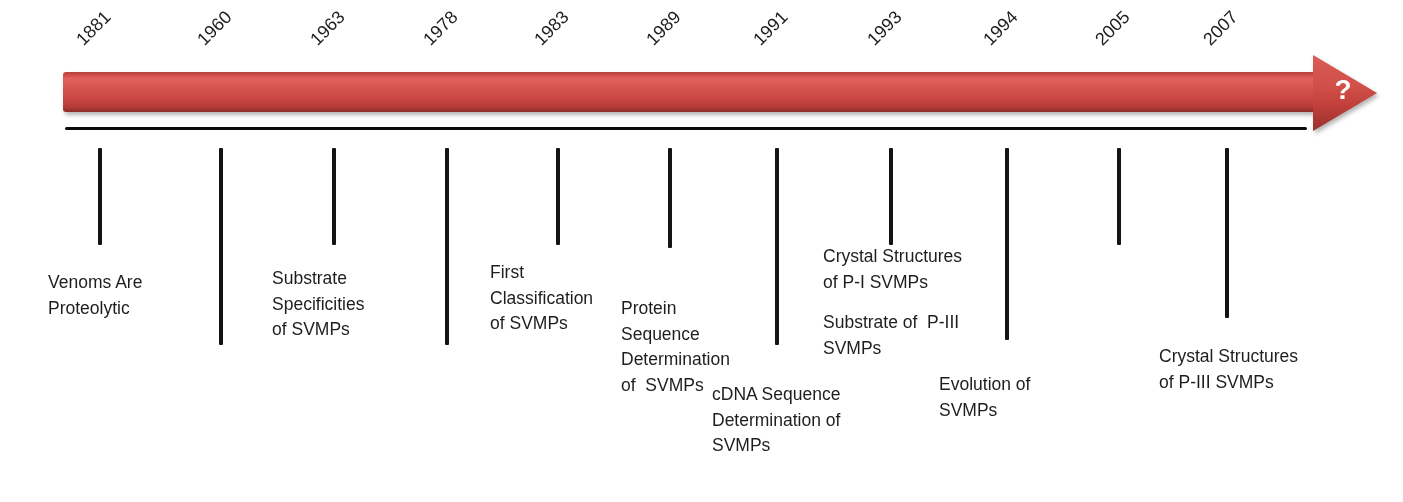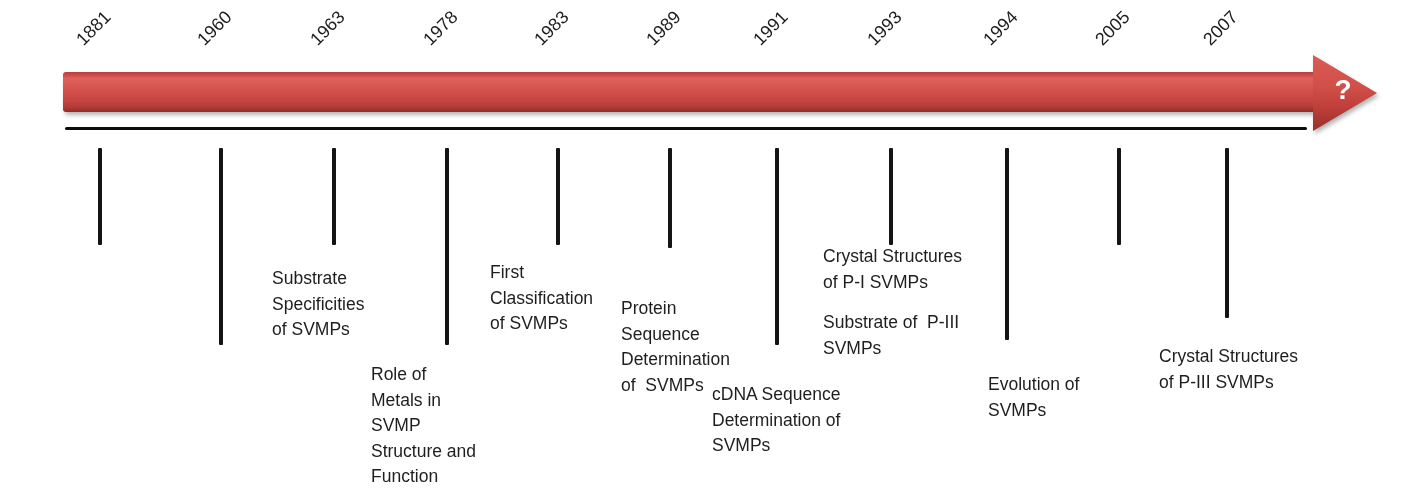--- a/index.html
+++ b/index.html
@@ -121,40 +121,37 @@
   <span class="year" style="left:321px">1963</span>
   <span class="year" style="left:434px">1978</span>
   <span class="year" style="left:545px">1983</span>
   <span class="year" style="left:657px">1989</span>
   <span class="year" style="left:764px">1991</span>
   <span class="year" style="left:878px">1993</span>
   <span class="year" style="left:994px">1994</span>
   <span class="year" style="left:1106px">2005</span>
   <span class="year" style="left:1214px">2007</span>
 
+  <div class="event" style="left:48px;  top:270px">Venoms Are
+Proteolytic</div>
   <div class="event" style="left:272px; top:266px">Substrate
 Specificities
 of SVMPs</div>
-  <div class="event" style="left:371px; top:362px">Role of
-Metals in
-SVMP
-Structure and
-Function</div>
   <div class="event" style="left:490px; top:260px">First
 Classification
 of SVMPs</div>
   <div class="event" style="left:621px; top:296px">Protein
 Sequence
 Determination
 of  SVMPs</div>
   <div class="event" style="left:712px; top:382px">cDNA Sequence
 Determination of
 SVMPs</div>
   <div class="event" style="left:823px; top:244px">Crystal Structures
 of P-I SVMPs</div>
   <div class="event" style="left:823px; top:310px">Substrate of  P-III
 SVMPs</div>
-  <div class="event" style="left:988px; top:372px">Evolution of
+  <div class="event" style="left:939px; top:372px">Evolution of
 SVMPs</div>
   <div class="event" style="left:1159px;top:344px">Crystal Structures
 of P-III SVMPs</div>
 
 </div>
 
 </body></html>

